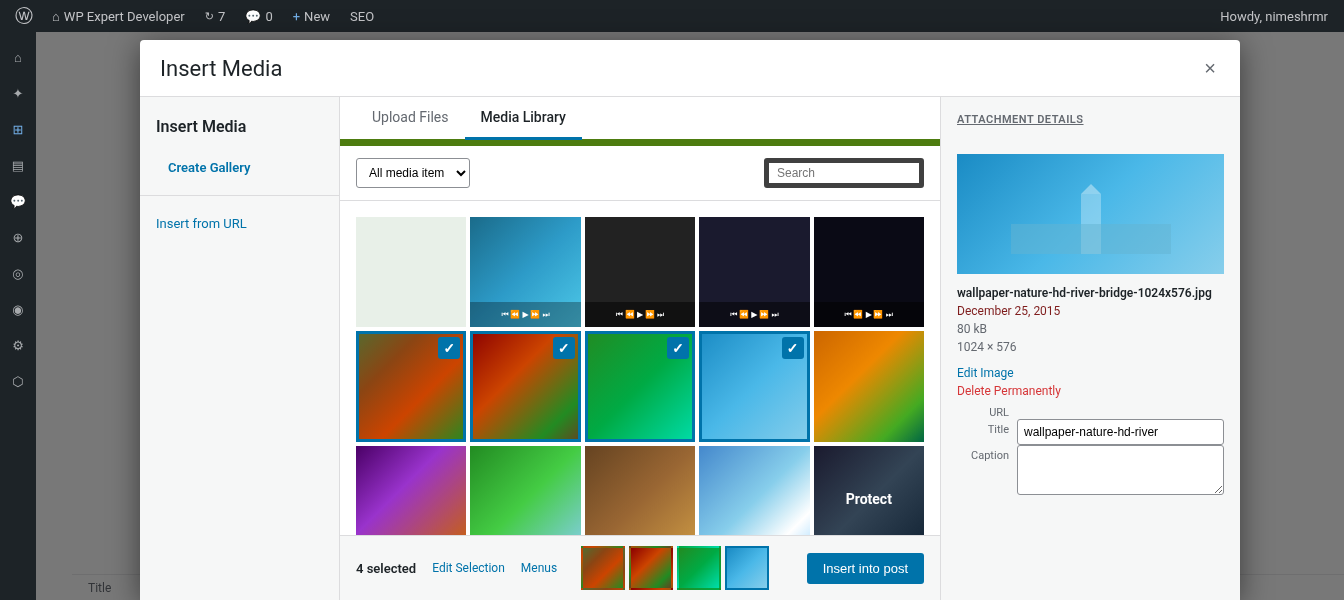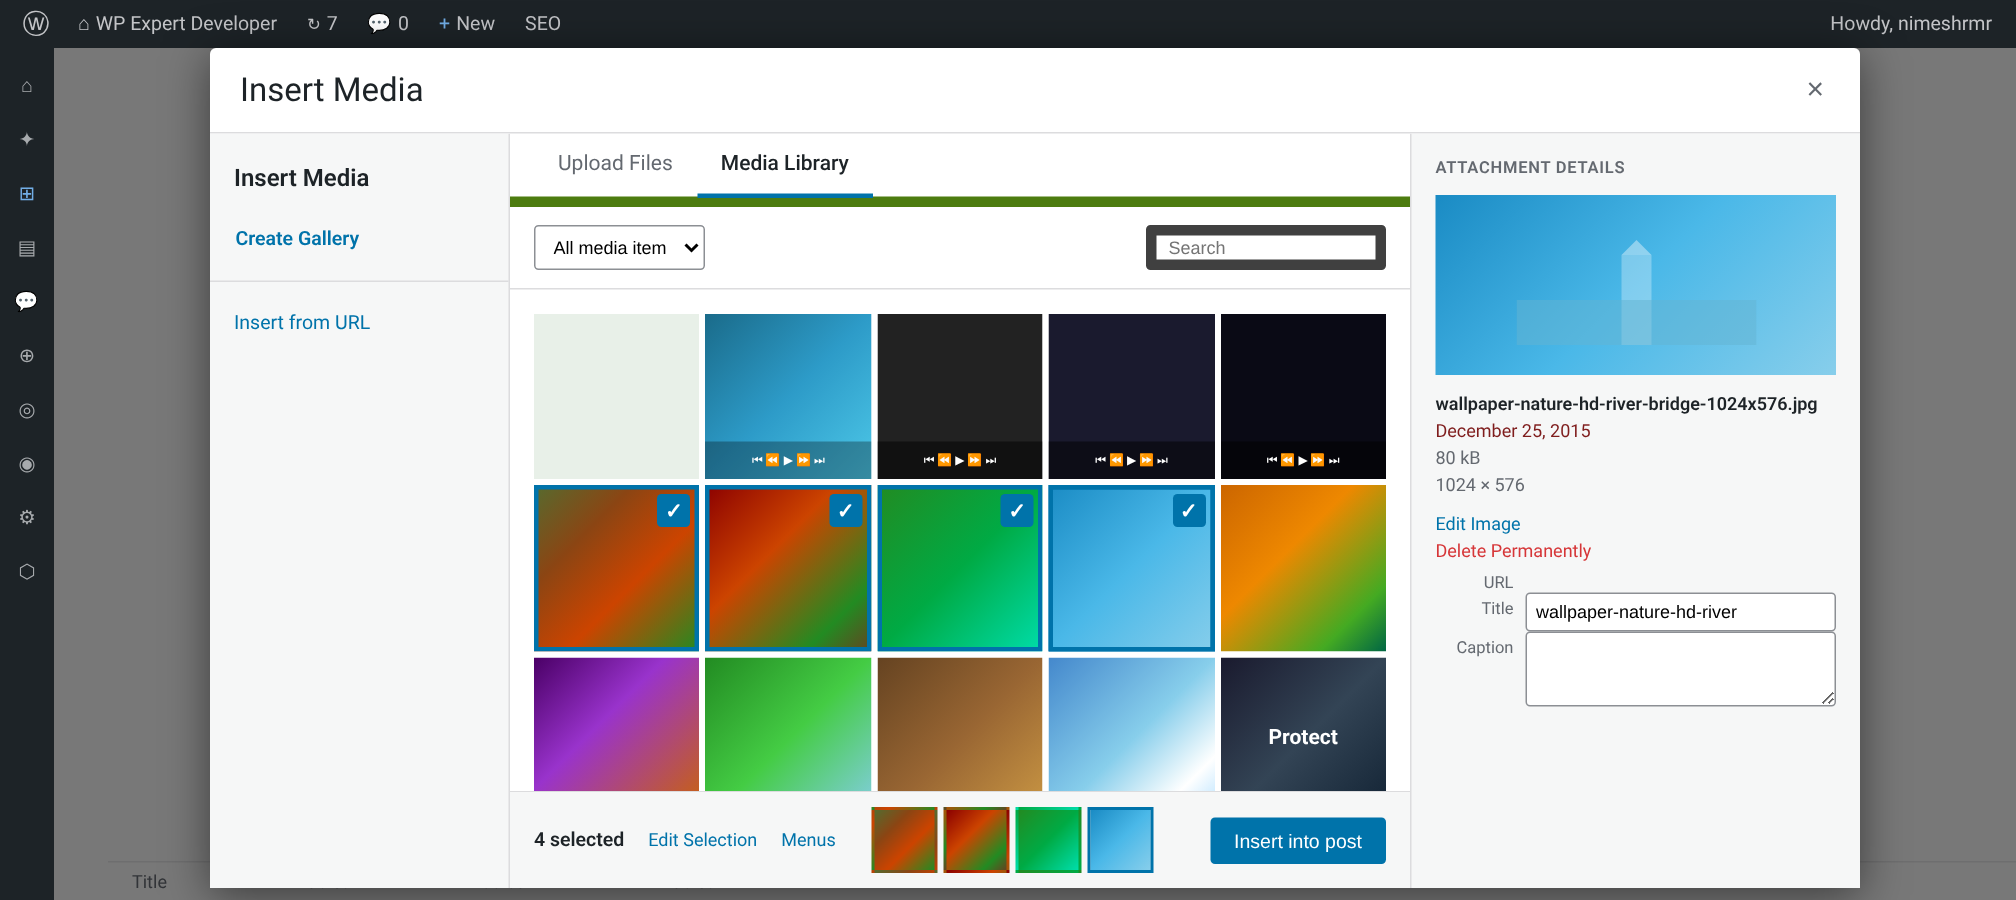--- a/index.html
+++ b/index.html
@@ -24,51 +24,51 @@
     .page-layout { display: flex; height: calc(600px - 32px); background: #f0f0f1; }
 
     
     .sidebar { width: 36px; background: #1d2327; display: flex; flex-direction: column; align-items: center; padding-top: 8px; gap: 2px; }
     .sidebar-icon { width: 36px; height: 34px; display: flex; align-items: center; justify-content: center; color: #a7aaad; cursor: pointer; }
 
     
     .main-content { flex: 1; display: flex; align-items: flex-start; justify-content: flex-start; padding: 20px; position: relative; }
 
     
-    .modal-overlay { position: absolute; top: 0; left: 0; right: 0; bottom: 0; background: rgba(0,0,0,0.5); display: flex; align-items: flex-start; justify-content: center; z-index: 100; }
+    .modal-overlay { position: absolute; top: 0; left: 0; right: 0; bottom: 0; background: rgba(0,0,0,0.5); display: flex; align-items: flex-end; justify-content: center; z-index: 100; }
 
     
     .modal { background: #fff; width: 1100px; max-width: 96%; border-radius: 4px; box-shadow: 0 5px 30px rgba(0,0,0,0.5); display: flex; flex-direction: column; max-height: 560px; }
 
     .modal-header { display: flex; align-items: center; justify-content: space-between; padding: 14px 20px; border-bottom: 1px solid #dcdcde; }
     .modal-title { font-size: 22px; font-weight: 400; color: #1d2327; }
     .modal-close { background: none; border: none; font-size: 20px; cursor: pointer; color: #646970; line-height: 1; padding: 4px; }
 
     .modal-body { display: flex; flex: 1; overflow: hidden; }
 
     
     .modal-sidebar { width: 200px; background: #f6f7f7; border-right: 1px solid #dcdcde; padding: 20px 0; flex-shrink: 0; }
     .modal-sidebar-title { font-size: 16px; font-weight: 600; padding: 0 16px 16px; color: #1d2327; }
-    .modal-sidebar-link { display: block; padding: 8px 17px; color: #0073aa; text-decoration: none; font-size: 13px; cursor: pointer; }
+    .modal-sidebar-link { display: block; padding: 8px 28px; color: #0073aa; text-decoration: none; font-size: 13px; cursor: pointer; }
     .modal-sidebar-link.active { color: #0073aa; font-weight: 600; }
     .modal-sidebar-divider { height: 1px; background: #dcdcde; margin: 12px 0; }
     .insert-url-link { display: block; padding: 8px 16px; color: #0073aa; text-decoration: none; font-size: 13px; cursor: pointer; }
 
     
     .modal-main { flex: 1; display: flex; flex-direction: column; overflow: hidden; }
 
     
     .media-tabs { display: flex; border-bottom: 7px solid #4d7c0f; padding: 0 16px; }
     .media-tab { padding: 12px 16px; font-size: 14px; cursor: pointer; border-bottom: 3px solid transparent; margin-bottom: -1px; color: #646970; }
     .media-tab.active { color: #1d2327; border-bottom-color: #0073aa; font-weight: 500; }
 
     
     .media-filters { display: flex; align-items: center; padding: 12px 16px; gap: 8px; border-bottom: 1px solid #dcdcde; }
     .filter-select { height: 30px; border: 1px solid #8c8f94; border-radius: 3px; padding: 0 8px; font-size: 12px; background: #fff; cursor: pointer; }
-    .search-input { margin-left: auto; height: 30px; border: 7px solid #404040; border-radius: 3px; padding: 0 8px; font-size: 12px; width: 160px; background: #fff; }
+    .search-input { margin-left: auto; height: 30px; border: 5px solid #404040; border-radius: 3px; padding: 0 8px; font-size: 12px; width: 160px; background: #fff; }
 
     
     .media-grid-container { flex: 1; overflow-y: auto; padding: 16px; background: #fff; }
     .media-grid { display: grid; grid-template-columns: repeat(5, 1fr); gap: 4px; }
     .media-item { position: relative; aspect-ratio: 1; overflow: hidden; cursor: pointer; background: #f0f0f1; }
     .media-item .check-overlay { position: absolute; top: 0; left: 0; right: 0; bottom: 0; border: 3px solid transparent; }
     .media-item.selected .check-overlay { border-color: #0073aa; }
     .media-item.selected.primary .check-overlay { border-color: #0073aa; }
     .check-badge { position: absolute; top: 6px; right: 6px; width: 22px; height: 22px; border-radius: 3px; display: none; align-items: center; justify-content: center; background: #0073aa; color: #fff; font-size: 14px; font-weight: bold; }
     .media-item.selected .check-badge { display: flex; }
@@ -77,21 +77,21 @@
     .modal-footer { border-top: 1px solid #dcdcde; padding: 10px 16px; display: flex; align-items: center; gap: 16px; background: #f6f7f7; }
     .selected-count { font-size: 13px; font-weight: 600; color: #1d2327; }
     .footer-link { color: #0073aa; text-decoration: none; font-size: 12px; cursor: pointer; }
     .footer-thumbs { display: flex; gap: 4px; margin-left: 8px; }
     .footer-thumb { width: 44px; height: 44px; object-fit: cover; border: 2px solid transparent; cursor: pointer; }
     .footer-thumb.selected { border-color: #0073aa; }
     .insert-btn { margin-left: auto; background: #0073aa; color: #fff; border: none; border-radius: 3px; padding: 8px 16px; font-size: 13px; cursor: pointer; font-weight: 500; }
 
     
     .attachment-details { width: 300px; background: #f6f7f7; border-left: 1px solid #dcdcde; padding: 16px; overflow-y: auto; flex-shrink: 0; }
-    .attachment-title { font-size: 11px; font-weight: 600; text-transform: uppercase; color: #646970; margin-bottom: 12px; letter-spacing: 0.5px; }
+    .attachment-title { font-size: 11px; font-weight: 600; text-transform: uppercase; color: #646970; margin-bottom: 28px; letter-spacing: 0.5px; text-decoration: underline; }
     .attachment-preview { margin-bottom: 12px; }
     .attachment-filename { font-size: 12px; font-weight: 600; color: #1d2327; margin-bottom: 4px; word-break: break-all; }
     .attachment-date { font-size: 12px; color: #7f1d1d; margin-bottom: 4px; }
     .attachment-size { font-size: 12px; color: #646970; margin-bottom: 4px; }
     .attachment-dimensions { font-size: 12px; color: #646970; margin-bottom: 12px; }
     .attachment-action { display: block; font-size: 12px; color: #0073aa; text-decoration: none; cursor: pointer; margin-bottom: 4px; }
     .attachment-action.delete { color: #d63638; }
     .attachment-field { display: flex; align-items: flex-start; gap: 8px; }
     .attachment-field-label { font-size: 11px; color: #646970; text-align: right; padding-top: 4px; min-width: 52px; flex-shrink: 0; }
     .attachment-field-input { flex: 1; height: 26px; border: 1px solid #8c8f94; border-radius: 3px; padding: 0 6px; font-size: 12px; background: #fff; width: 100%; }

